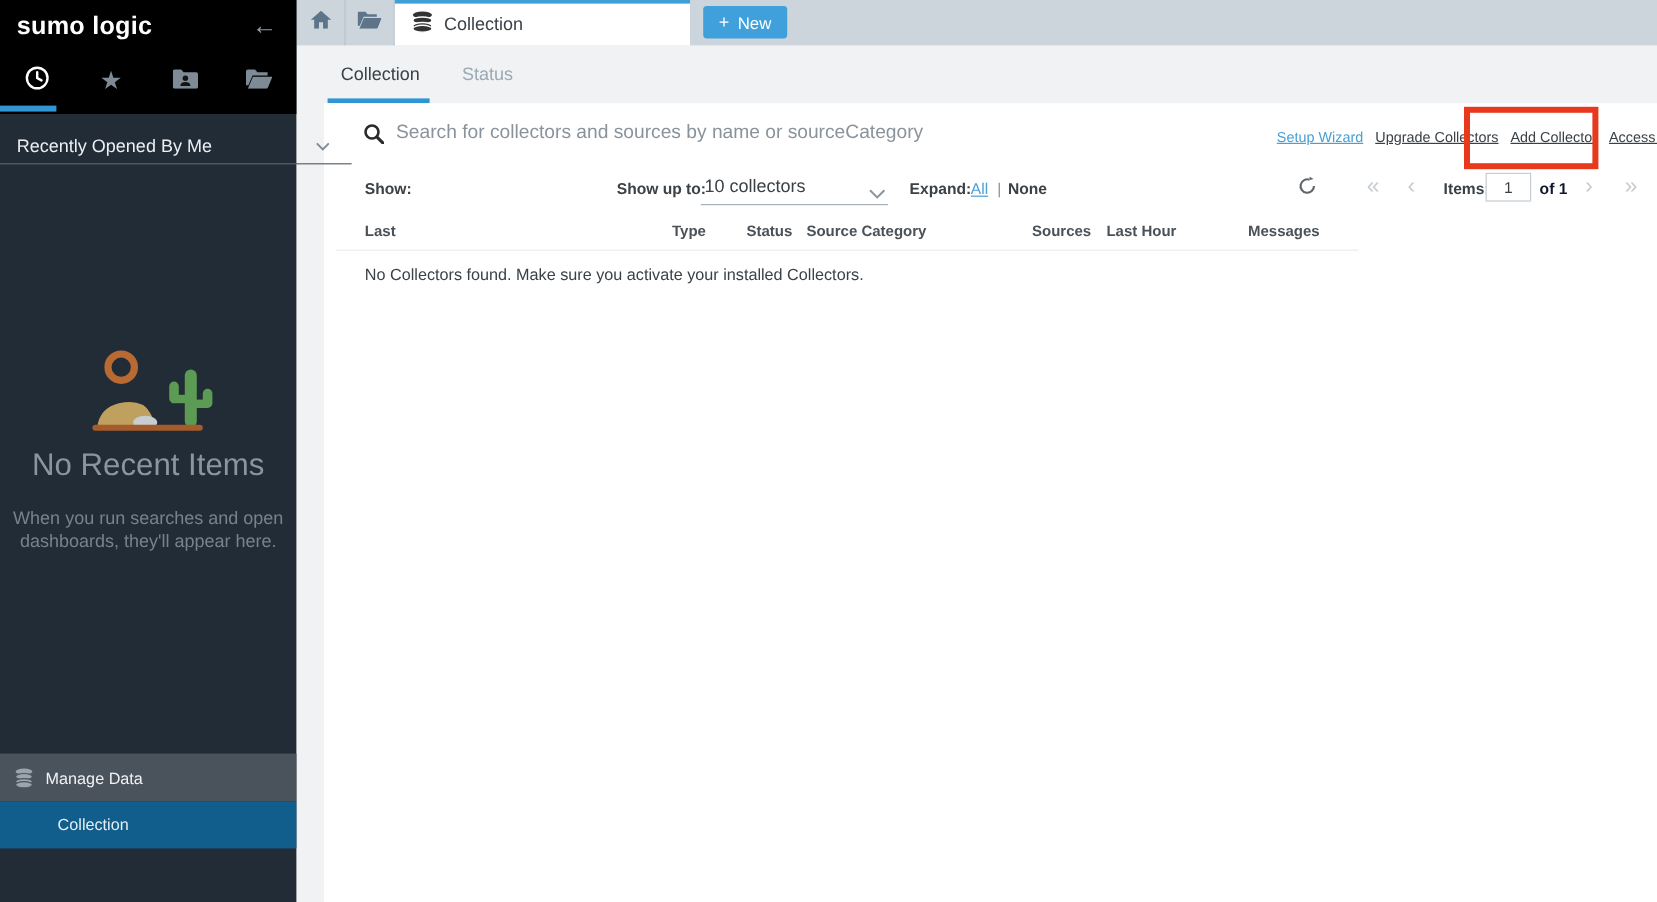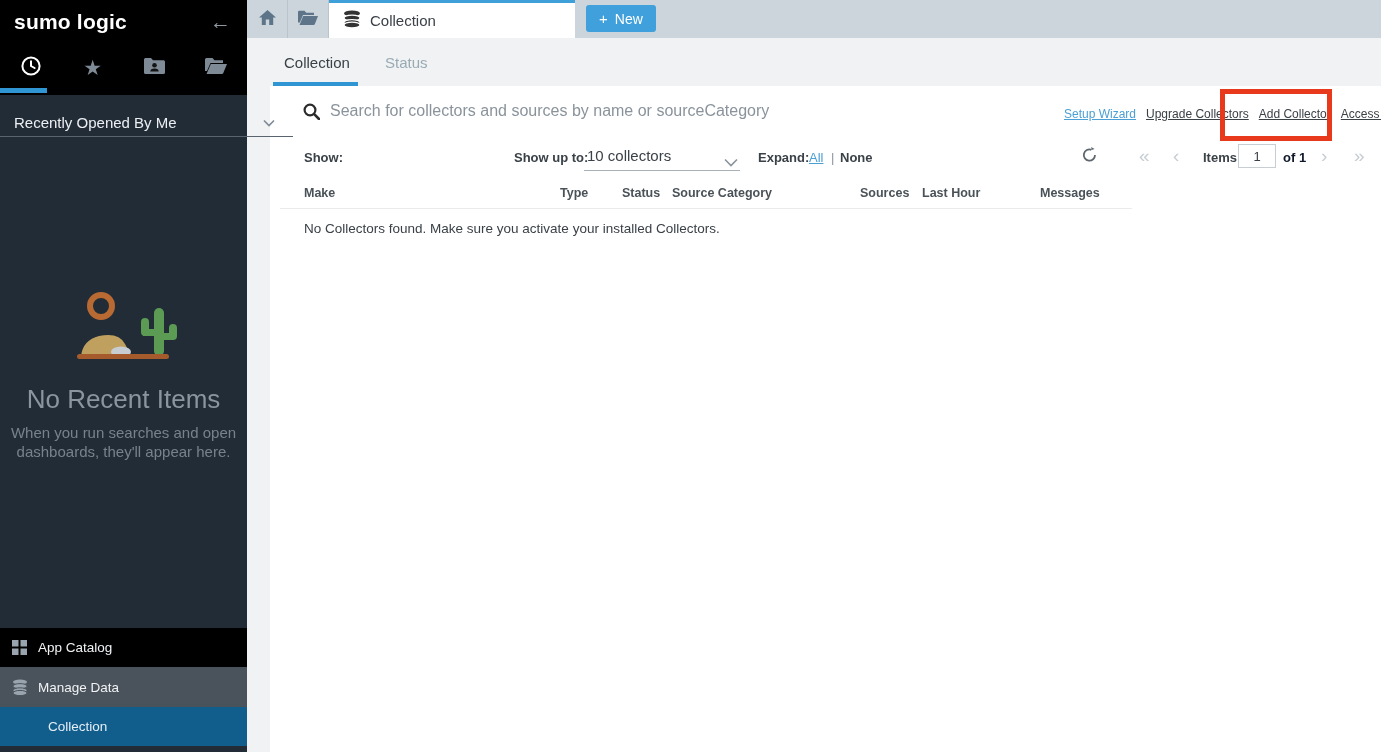--- a/index.html
+++ b/index.html
@@ -15,21 +15,21 @@
   .back-arrow { color:#8D98A2; font-size:21px; line-height:1; cursor:pointer; }
   .nav-icons { position:absolute; left:0; top:40px; width:247px; height:55px; display:flex; }
   .nav-icons .cell { flex:1; display:flex; align-items:center; justify-content:center; }
   .active-bar { position:absolute; left:0; bottom:2px; width:47px; height:5px; background:#2F96D3; }
   .star-glyph { color:#7E8A95; font-size:21px; line-height:1; }
 
   .recent-row { position:absolute; left:0; top:108px; width:293px; height:29px; border-bottom:1px solid #5A646E; display:flex; align-items:center; justify-content:space-between; padding:0 18px 0 14px; cursor:pointer; }
   .recent-label { color:#EDEFF2; font-size:15px; }
 
   .illus { position:absolute; left:63px; top:288px; }
-  .empty-title { position:absolute; left:0; top:384px; width:247px; text-align:center; color:#8A95A0; font-size:26px; font-weight:400; }
+  .empty-title { position:absolute; left:0; top:372px; width:247px; text-align:center; color:#8A95A0; font-size:26px; font-weight:400; }
   .empty-caption { position:absolute; left:0; top:423px; width:247px; text-align:center; color:#78828C; font-size:15px; line-height:19px; }
 
   .side-menu { position:absolute; left:0; top:628px; width:247px; }
   .menu-row { display:flex; align-items:center; height:39px; padding-left:11px; cursor:pointer; }
   .menu-row .mi { width:17px; display:flex; justify-content:center; }
   .menu-row .ml { margin-left:10px; color:#F0F2F4; font-size:13.5px; }
   .row-app { background:#000; }
   .row-data { background:#4A535B; height:40px; }
   .row-collection { background:#115E8D; }
   .row-collection .ml { margin-left:37px; color:#E4EEF5; }
@@ -159,31 +159,20 @@
       </svg>
     </div>
 
     <div class="empty-title">No Recent Items</div>
     <div class="empty-caption">
       <div>When you run searches and open</div>
       <div>dashboards, they'll appear here.</div>
     </div>
 
     <div class="side-menu">
-      <div class="menu-row row-app">
-        <span class="mi">
-          <svg width="15" height="15" viewBox="0 0 15 15">
-              <rect x="0" y="0" width="6.5" height="6.5" fill="#9AA4AE"></rect>
-              <rect x="8.5" y="0" width="6.5" height="6.5" fill="#9AA4AE"></rect>
-              <rect x="0" y="8.5" width="6.5" height="6.5" fill="#9AA4AE"></rect>
-              <rect x="8.5" y="8.5" width="6.5" height="6.5" fill="#9AA4AE"></rect>
-            </svg>
-        </span>
-        <span class="ml">App Catalog</span>
-      </div>
       <div class="menu-row row-data">
         <span class="mi">
           <svg width="16" height="17" viewBox="0 0 16 17">
               <ellipse cx="8" cy="3" rx="7" ry="2.6" fill="#9AA4AE"></ellipse>
               <ellipse cx="8" cy="7.2" rx="7" ry="2.6" fill="#9AA4AE" stroke="#4A535B" stroke-width="1"></ellipse>
               <ellipse cx="8" cy="11.4" rx="7" ry="2.6" fill="#9AA4AE" stroke="#4A535B" stroke-width="1"></ellipse>
               <ellipse cx="8" cy="14" rx="7" ry="2.6" fill="#9AA4AE" stroke="#4A535B" stroke-width="1"></ellipse>
             </svg>
         </span>
         <span class="ml">Manage Data</span>
@@ -282,21 +271,21 @@
         <span class="pager-chev pg-first">«</span>
         <span class="pager-chev pg-prev">‹</span>
         <span class="page-label">Items:</span>
         <input class="page-input" type="text" value="1" style="">
         <span class="page-of">of 1</span>
         <span class="pager-chev pg-next">›</span>
         <span class="pager-chev pg-last">»</span>
       </div>
 
       <div class="thead">
-        <span class="th th-name">Make</span>
+        <span class="th th-name">Last</span>
         <span class="th th-type">Type</span>
         <span class="th th-status">Status</span>
         <span class="th th-category">Source Category</span>
         <span class="th th-sources">Sources</span>
         <span class="th th-lasthour">Last Hour</span>
         <span class="th th-messages">Messages</span>
         <div class="thead-border"></div>
       </div>
 
       <div class="empty-msg">No Collectors found. Make sure you activate your installed Collectors.</div>

